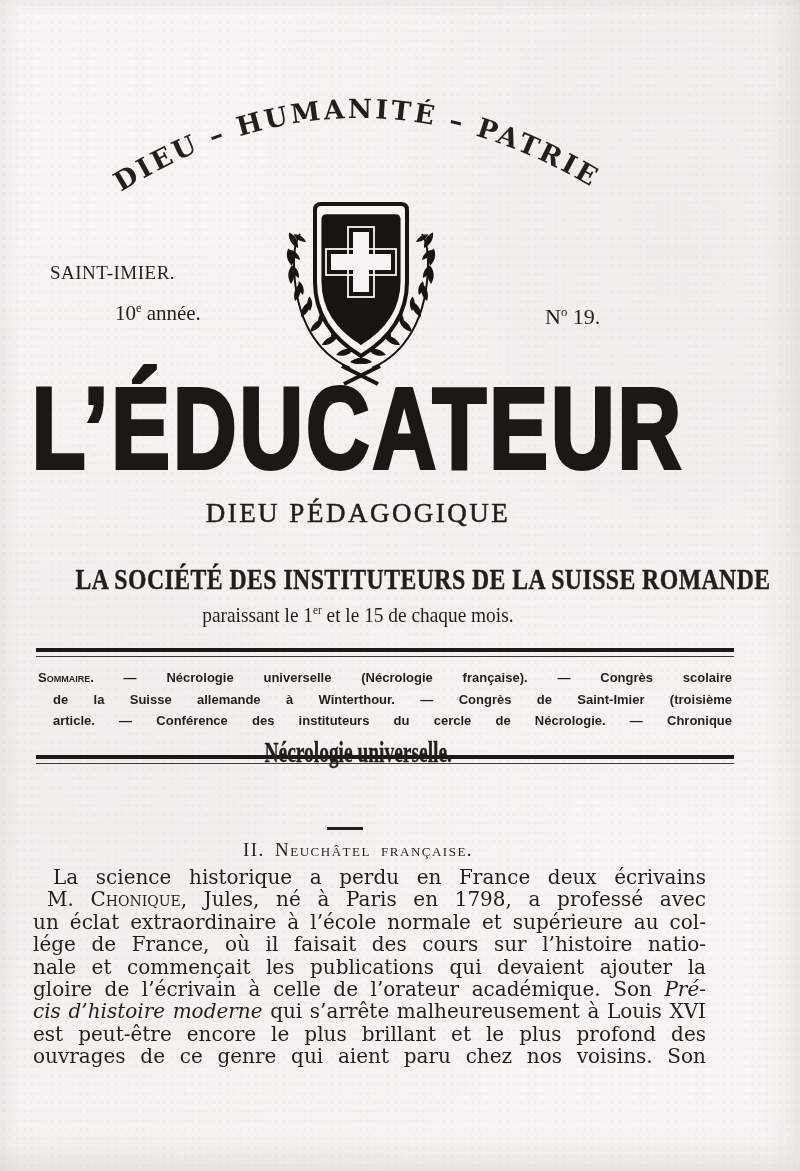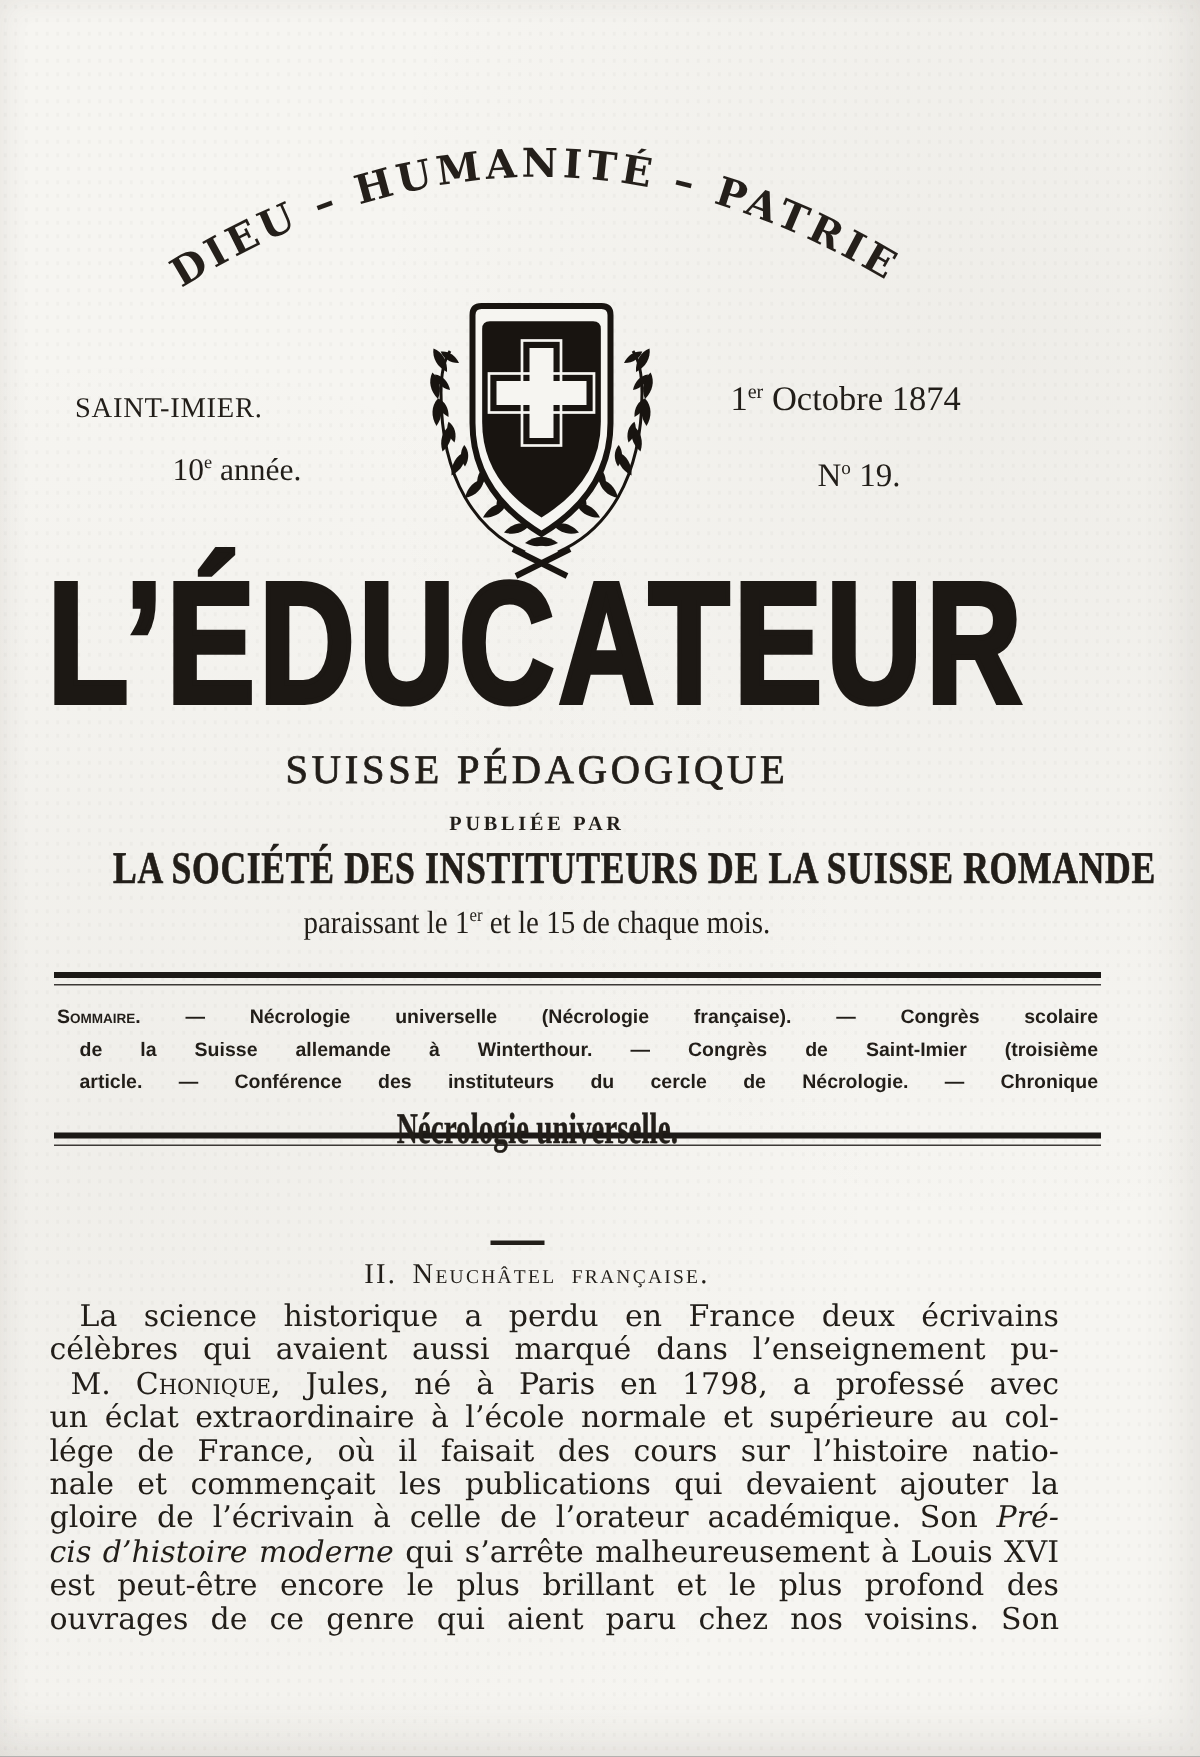--- a/index.html
+++ b/index.html
@@ -133,26 +133,24 @@
     </g>
 
     <g fill="#f6f5f1">
       <rect x="75" y="40" width="16" height="60"></rect>
       <rect x="53" y="62" width="60" height="16"></rect>
     </g>
   </svg>
 
   <div class="abs place">SAINT-IMIER.</div>
   <div class="abs volume">10<sup>e</sup> année.</div>
-  <div class="abs date">1<sup>er</sup> Octobre 1874</div>
   <div class="abs issue">N<sup>o</sup> 19.</div>
 
   <div class="center-col masthead">L’ÉDUCATEUR</div>
-  <div class="center-col subtitle">SUISSE PÉDAGOGIQUE</div>
-  <div class="center-col pubby">PUBLIÉE PAR</div>
+  <div class="center-col subtitle">DIEU PÉDAGOGIQUE</div>
   <div class="center-col society"><span>LA SOCIÉTÉ DES INSTITUTEURS DE LA SUISSE ROMANDE</span></div>
   <div class="center-col frequency"><span>paraissant le 1<sup>er</sup> et le 15 de chaque mois.</span></div>
 
   <div class="rule thick" style="top:648px"></div>
   <div class="rule thin" style="top:655.5px"></div>
 
   <div class="sommaire">
     <div class="jline"><span class="sc">Sommaire.</span> — Nécrologie universelle (Nécrologie française). — Congrès scolaire</div>
     <div class="jline ind">de la Suisse allemande à Winterthour. — Congrès de Saint-Imier (troisième</div>
     <div class="jline ind">article. — Conférence des instituteurs du cercle de Nécrologie. — Chronique</div>
@@ -160,21 +158,20 @@
 
   <div class="rule thick" style="top:755px"></div>
   <div class="rule thin" style="top:762.5px"></div>
 
   <div class="center-col section-title"><span>Nécrologie universelle.</span></div>
   <div class="section-divider"></div>
   <div class="center-col subsection">II. <span class="sc">Neuchâtel française.</span></div>
 
   <div class="body-text">
     <div class="jline ind1">La science historique a perdu en France deux écrivains</div>
-    <div class="jline">célèbres qui avaient aussi marqué dans l’enseignement pu-</div>
     <div class="jline ind2">M. <span class="sc">Chonique</span>, Jules, né à Paris en 1798, a professé avec</div>
     <div class="jline">un éclat extraordinaire à l’école normale et supérieure au col-</div>
     <div class="jline">lége de France, où il faisait des cours sur l’histoire natio-</div>
     <div class="jline">nale et commençait les publications qui devaient ajouter la</div>
     <div class="jline">gloire de l’écrivain à celle de l’orateur académique. Son <i>Pré-</i></div>
     <div class="jline"><i>cis d’histoire moderne</i> qui s’arrête malheureusement à Louis XVI</div>
     <div class="jline">est peut-être encore le plus brillant et le plus profond des</div>
     <div class="jline">ouvrages de ce genre qui aient paru chez nos voisins. Son</div>
   </div>
 

